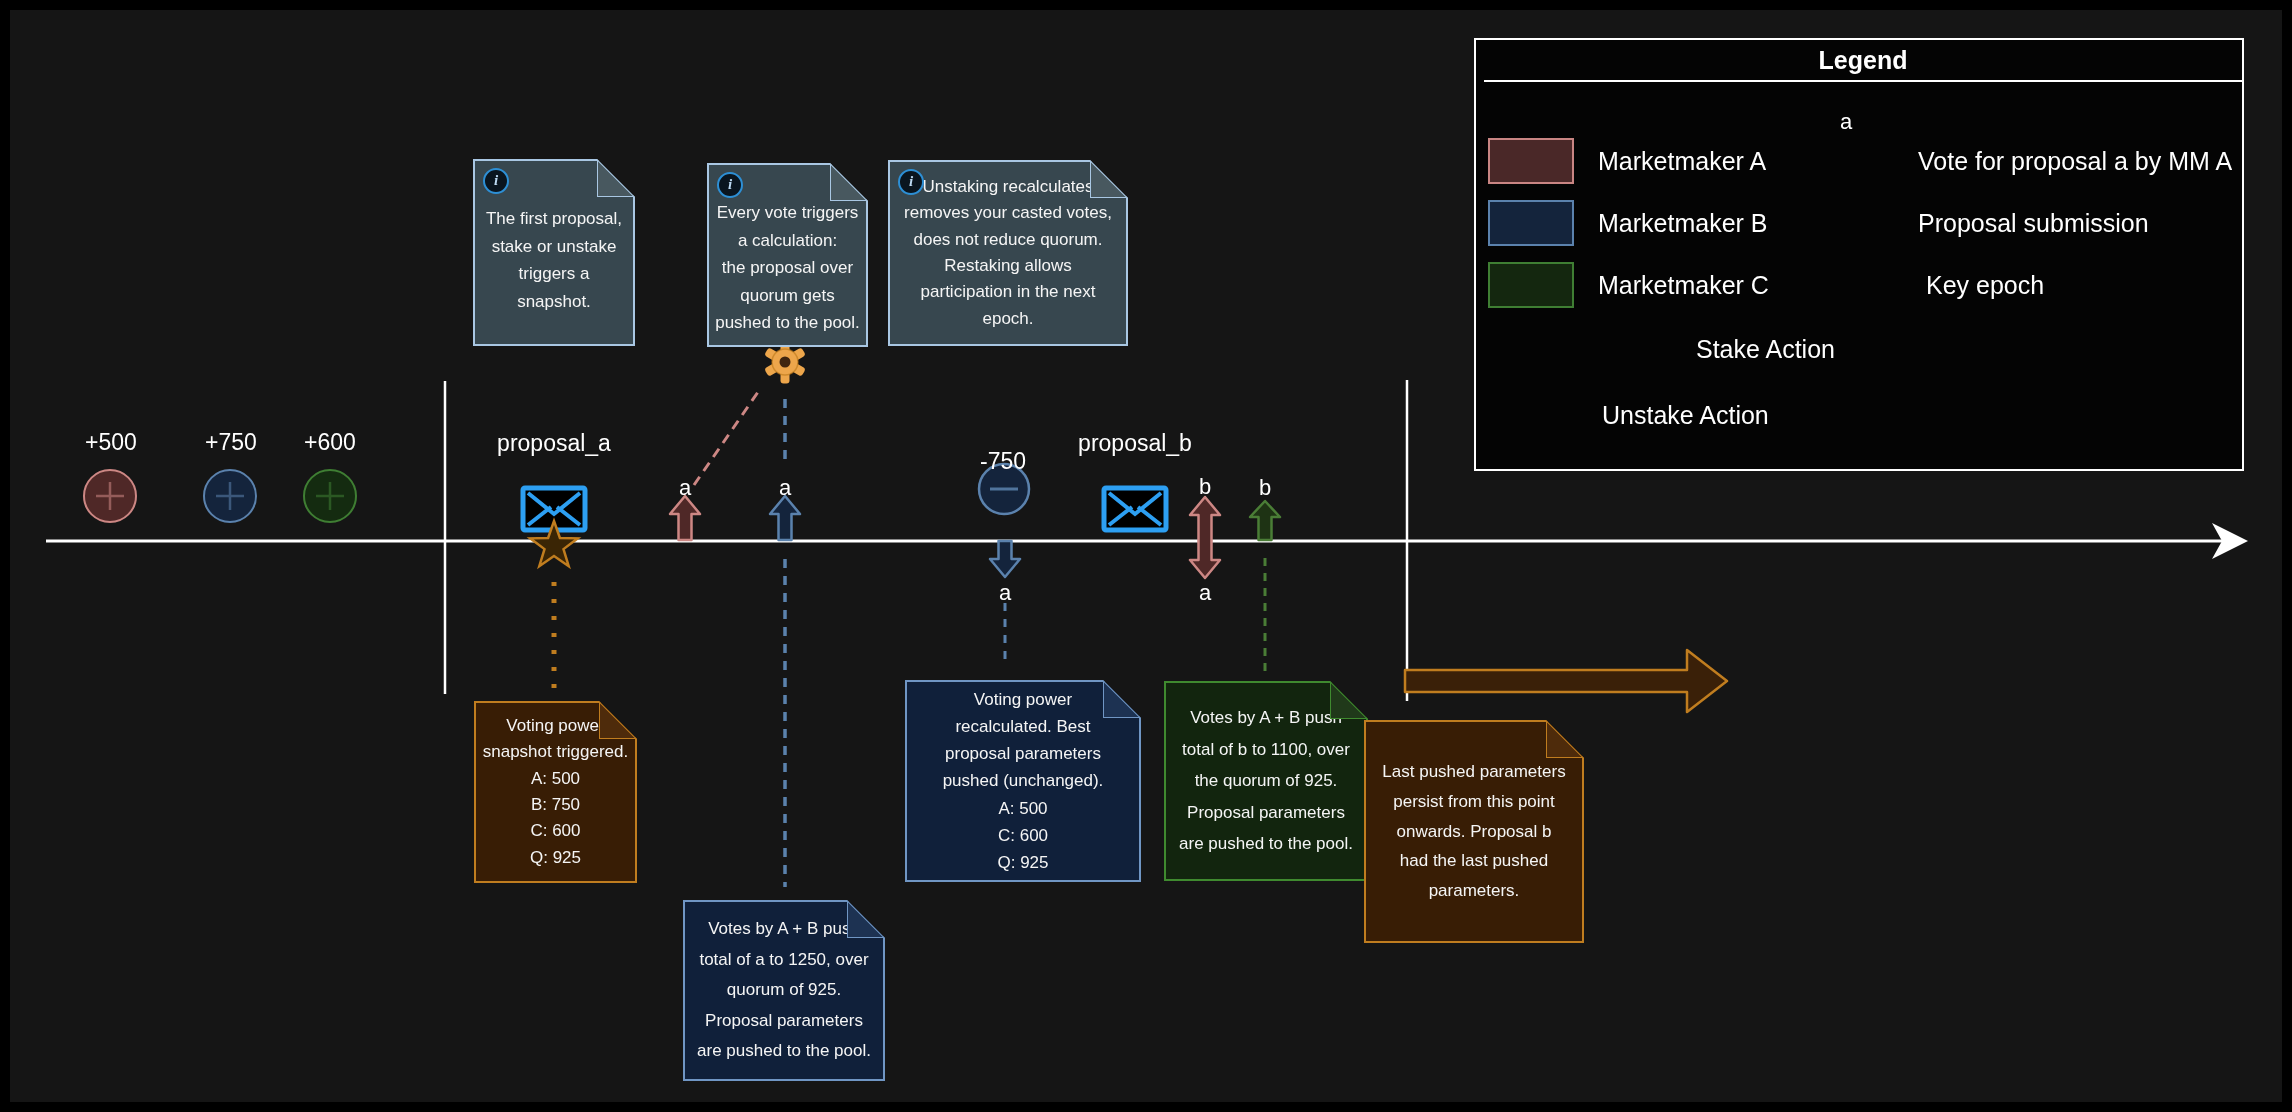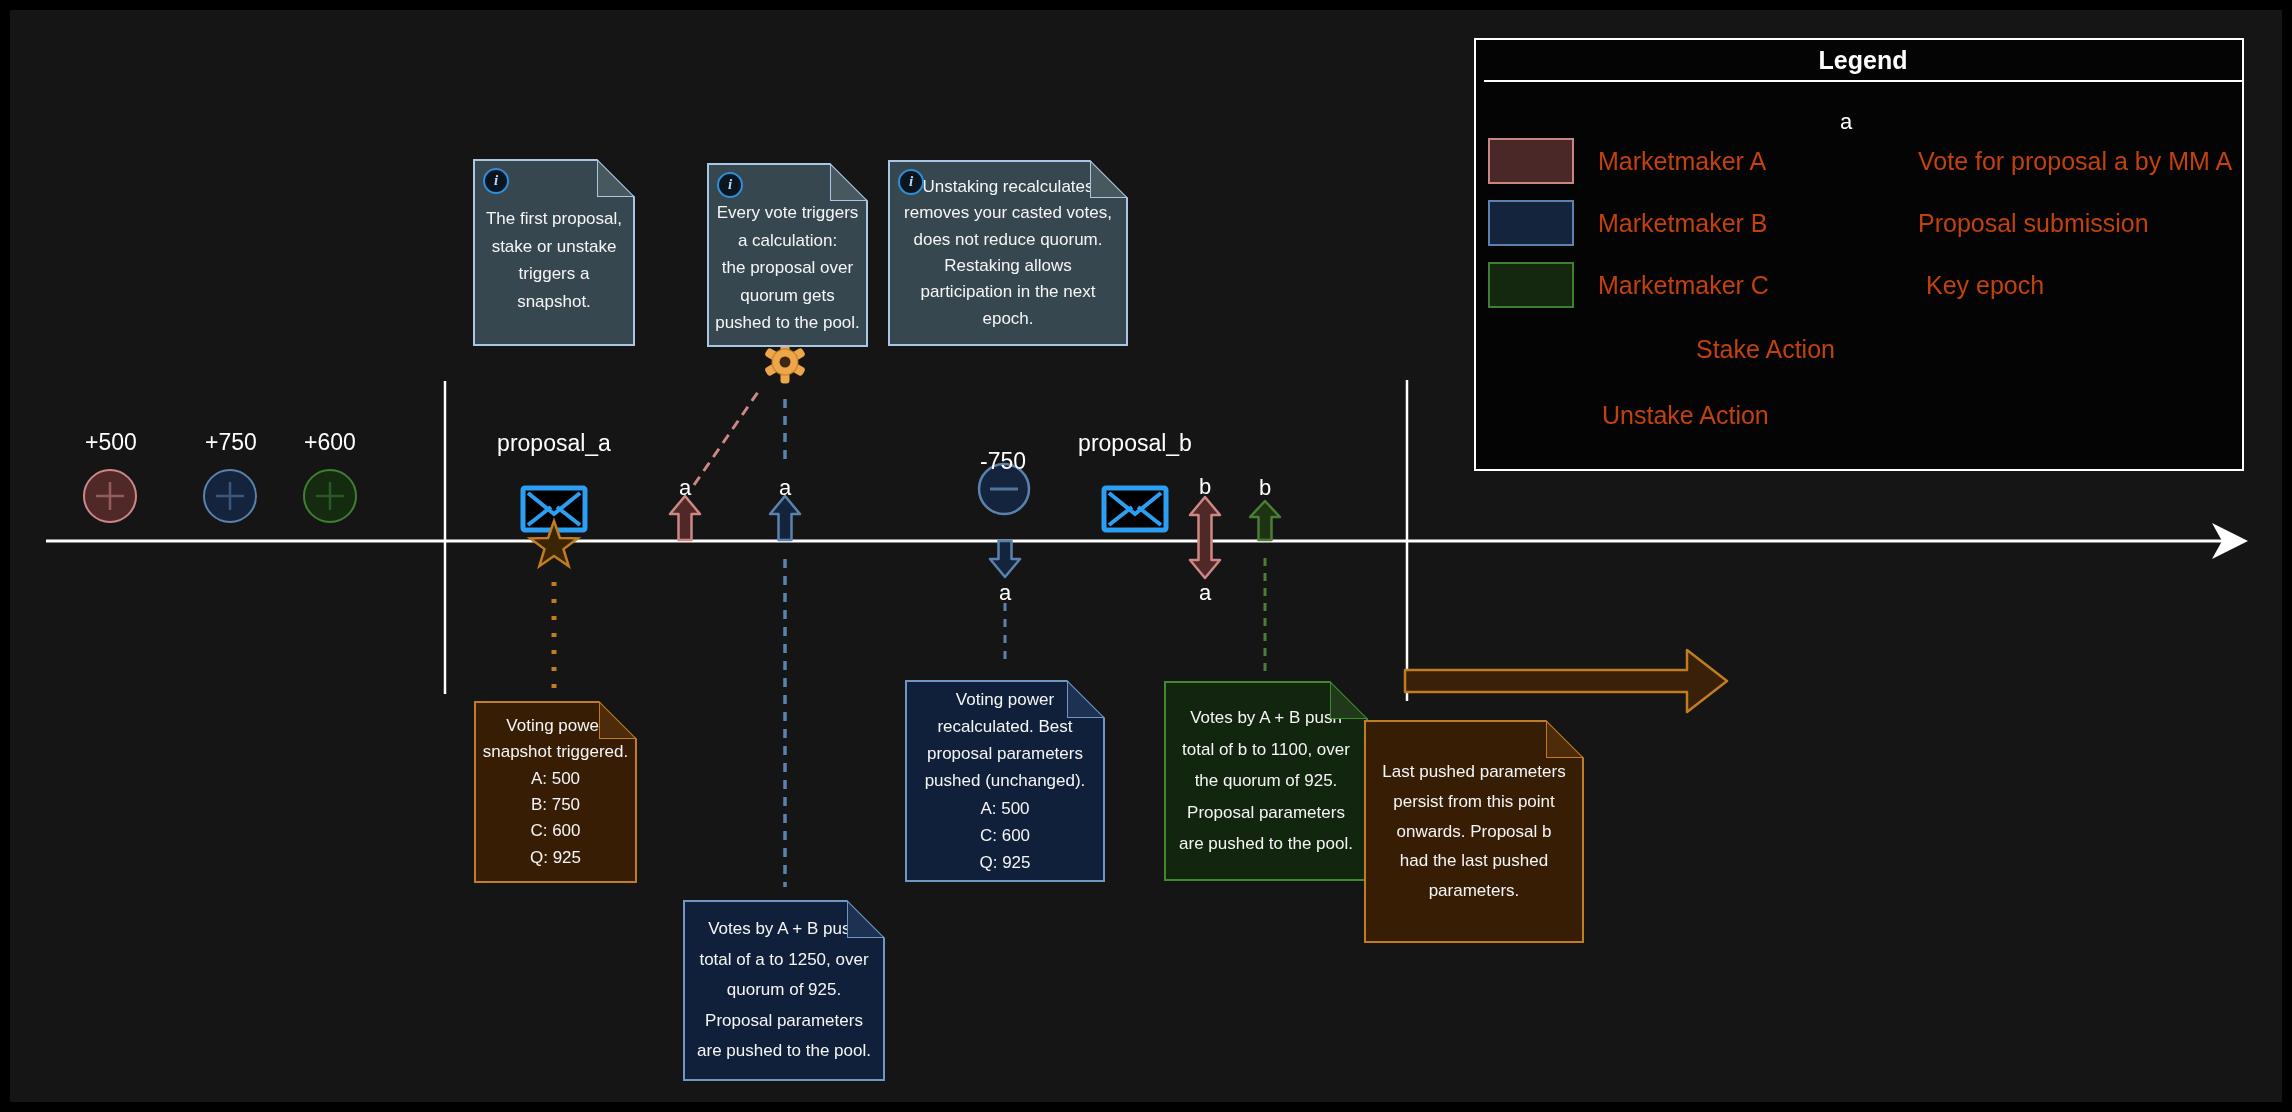--- a/index.html
+++ b/index.html
@@ -4,21 +4,21 @@
 <style>
   html,body{margin:0;padding:0;background:#000;}
   .canvas{position:relative;width:2292px;height:1112px;background:#151515;overflow:hidden;
           font-family:"Liberation Sans","DejaVu Sans",sans-serif;color:#f5f5f5;}
   .frame{position:absolute;inset:0;border:10px solid #000;pointer-events:none;z-index:60;}
   svg.overlay{position:absolute;left:0;top:0;z-index:5;}
 
   
   .lbl{position:absolute;transform:translate(-50%,-50%);font-size:23px;color:#fff;white-space:nowrap;z-index:10;}
   .vote-lbl{font-size:22px;}
-  .lbl-left{position:absolute;transform:translateY(-50%);font-size:25px;color:#c2410c;white-space:nowrap;z-index:10;text-align:right;}
+  .lbl-left{position:absolute;transform:translateY(-50%);font-size:25px;color:#ffffff;white-space:nowrap;z-index:10;text-align:right;}
 
   
   .note{position:absolute;box-sizing:border-box;border:2px solid;z-index:8;
         display:flex;align-items:center;justify-content:center;text-align:center;
         white-space:pre-line;font-size:17px;line-height:1.62;
         clip-path:polygon(0 0,calc(100% - 38px) 0,100% 38px,100% 100%,0 100%);}
   .note .fold{position:absolute;top:-2px;right:-2px;}
   .note-info{background:#37474f;border-color:#a9c7e3;}
   .note-info .fold path{fill:#48585f;stroke:#a9c7e3;}
   .note-orange{background:#381d05;border-color:#c07d1f;}
@@ -171,21 +171,21 @@
     <svg class="fold" width="38" height="38">
         <path d="M0,0 L38,38 L0,38 Z" stroke-width="2"></path>
       </svg>
     <span>Voting power
 snapshot triggered.
 A: 500
 B: 750
 C: 600
 Q: 925</span>
   </div>
-  <div class="note note-blue" style="left:905px;top:680px;width:200px;height:202px;line-height:1.6;align-items:center;">
+  <div class="note note-blue" style="left:905px;top:680px;width:236px;height:202px;line-height:1.6;align-items:center;">
     <svg class="fold" width="38" height="38">
         <path d="M0,0 L38,38 L0,38 Z" stroke-width="2"></path>
       </svg>
     <span>Voting power
 recalculated. Best
 proposal parameters
 pushed (unchanged).
 A: 500
 C: 600
 Q: 925</span>

